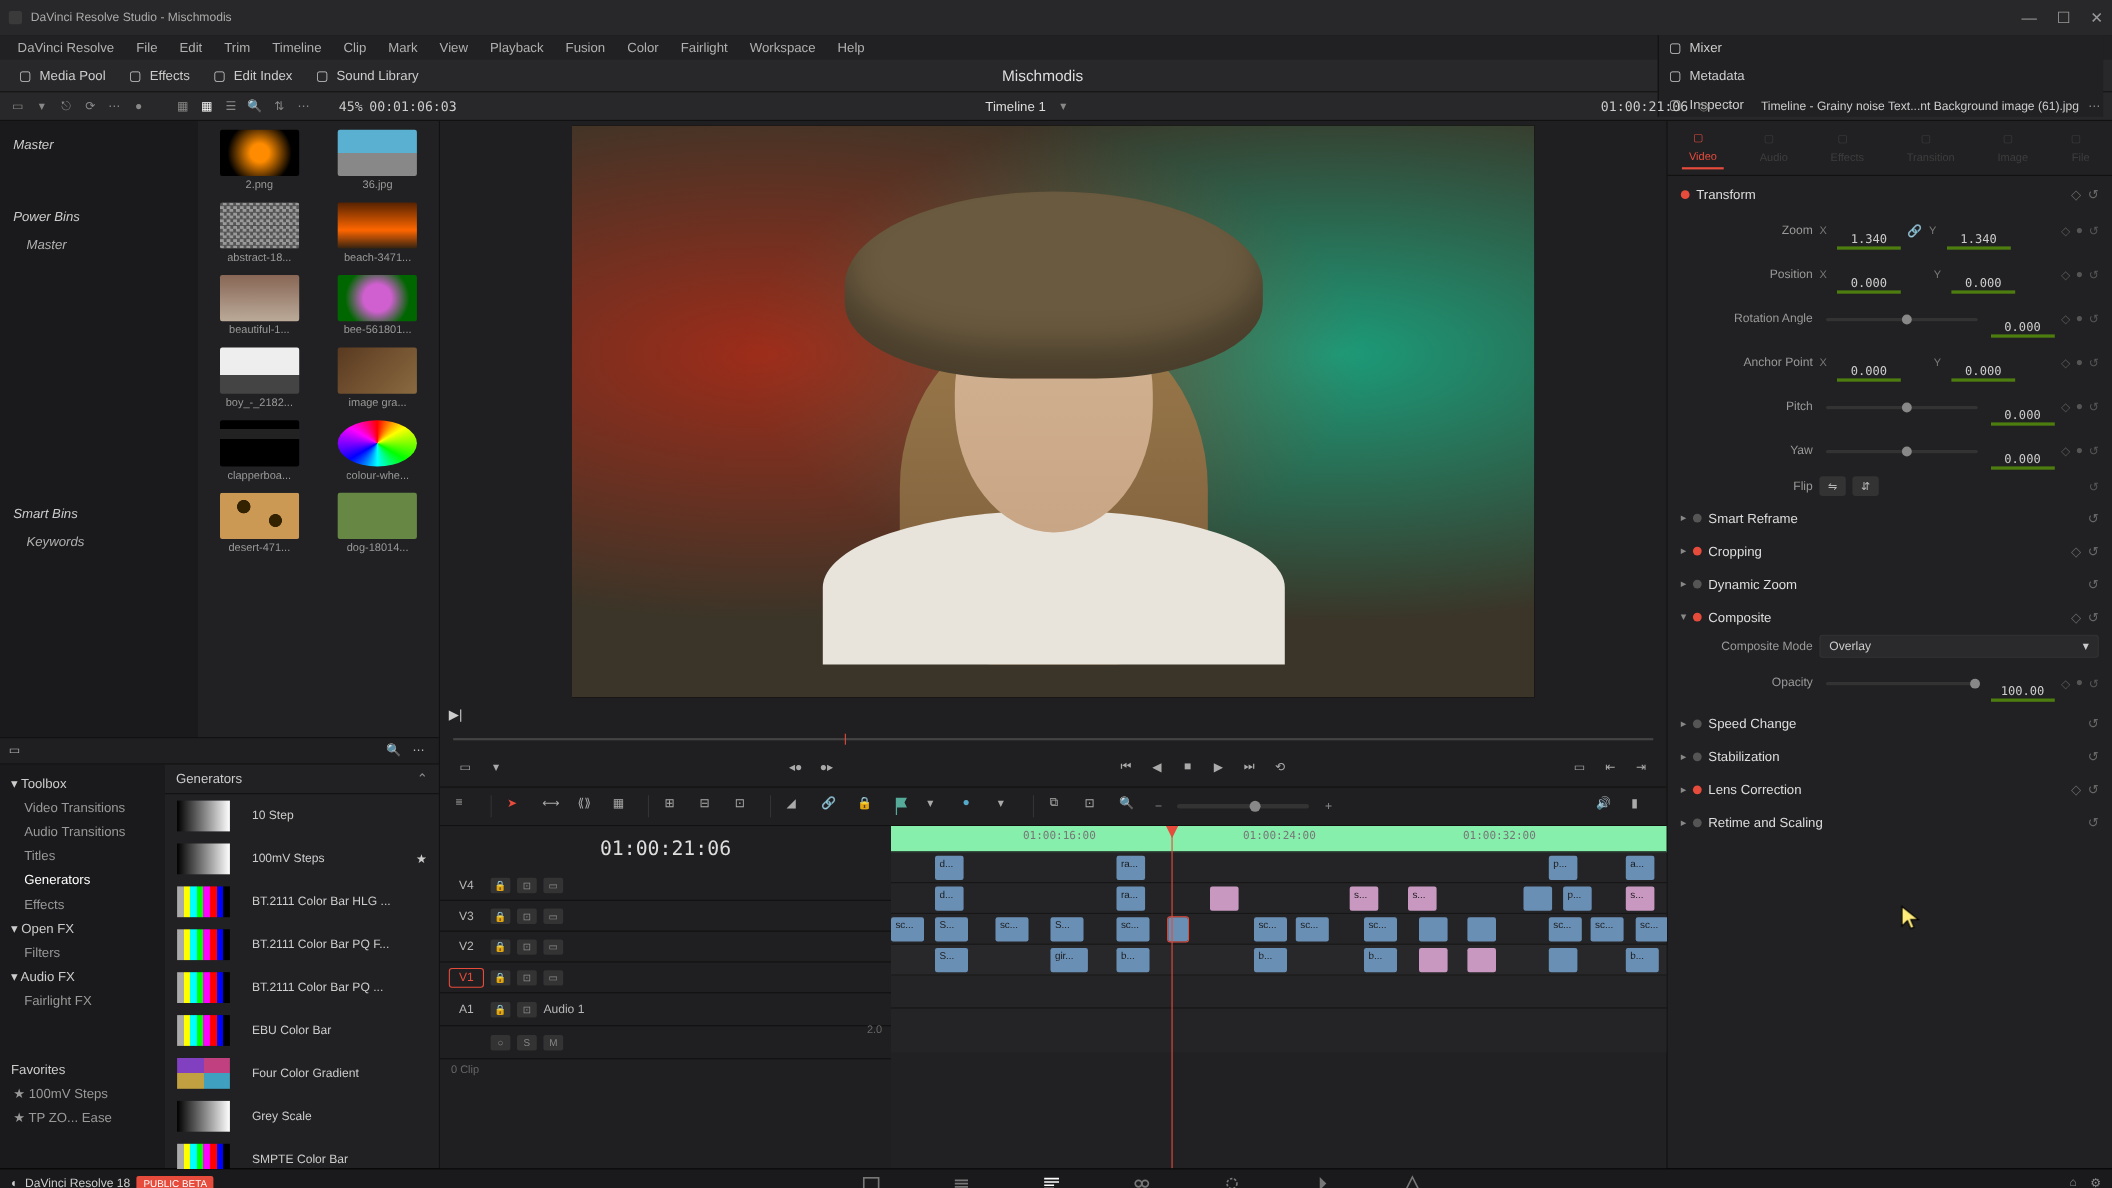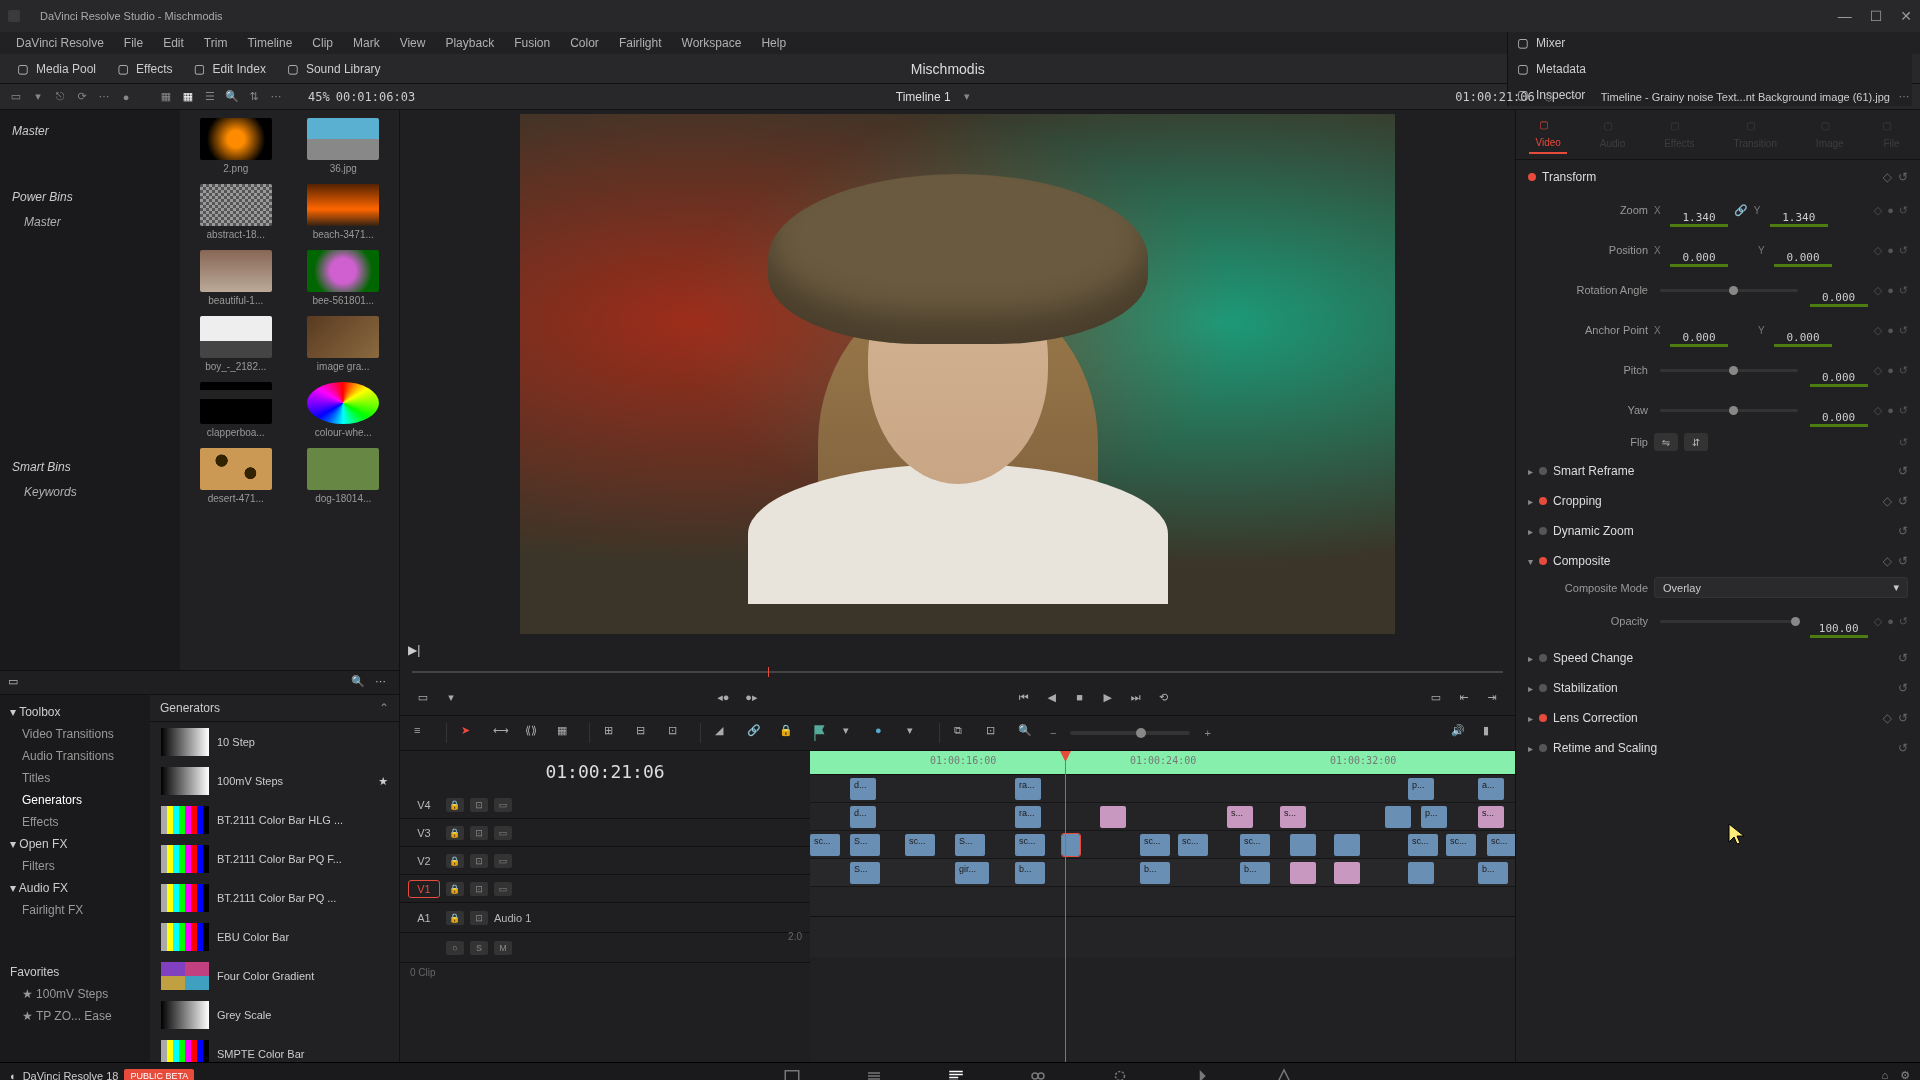--- a/index.html
+++ b/index.html
@@ -1,19 +1,19 @@
 <!DOCTYPE html>
 <html><head>
 <meta charset="utf-8">
 <style>
 * { margin: 0; padding: 0; box-sizing: border-box; font-family: -apple-system, "Segoe UI", Arial, sans-serif; }
 body { background: #1a1a1a; color: #b8b8b8; font-size: 11px; overflow: hidden; width: 1920px; height: 1080px; user-select: none; }
 
 
-.titlebar { height: 24px; background: #28282a; display: flex; align-items: center; padding: 16px 8px; gap: 20px; }
+.titlebar { height: 24px; background: #28282a; display: flex; align-items: center; padding: 16px 8px; gap: 8px; }
 .titlebar .app-icon { width: 12px; height: 12px; background: #3a3a3a; border-radius: 2px; }
 .titlebar .title { font-size: 11px; color: #aaa; }
 .titlebar .win-controls { margin-left: auto; display: flex; gap: 18px; color: #999; font-size: 14px; }
 
 
 .menubar { height: 22px; background: #212123; display: flex; align-items: center; padding: 0 6px; gap: 0; }
 .menubar .mitem { padding: 0 10px; font-size: 12px; color: #b0b0b0; cursor: pointer; }
 
 
 .toptool { height: 30px; background: #28282a; display: flex; align-items: center; padding: 0 8px; gap: 6px; border-bottom: 1px solid #111; }
@@ -54,25 +54,25 @@
 .timg.clapper { background: linear-gradient(#000 20%, #222 20% 40%, #000 40%); }
 .timg.wheel { background: conic-gradient(red, yellow, lime, cyan, blue, magenta, red); border-radius: 50%; }
 .timg.leopard { background: radial-gradient(circle at 30% 30%, #332200 10%, transparent 11%), radial-gradient(circle at 70% 60%, #332200 10%, transparent 11%), #cc9955; }
 .timg.dog { background: #668844; }
 
 .left-bottom { flex: 1; display: flex; border-top: 1px solid #111; overflow: hidden; }
 .fx-tree { width: 150px; background: #1a1a1c; padding: 6px 0; font-size: 12px; overflow-y: auto; }
 .fx-tree .fxh { padding: 4px 10px; font-weight: 500; color: #ccc; }
 .fx-tree .fxi { padding: 4px 10px 4px 22px; color: #999; cursor: pointer; }
 .fx-tree .fxi.sel { color: #fff; }
-.fx-tree .fav { padding: 4px 10px 4px 22px; color: #999; }
+.fx-tree .fav { padding: 4px 10px 4px 12px; color: #999; }
 .gen-list { flex: 1; background: #212123; display: flex; flex-direction: column; }
 .gen-head { display: flex; align-items: center; padding: 6px 10px; font-size: 12px; color: #ccc; border-bottom: 1px solid #111; }
 .gen-items { flex: 1; overflow-y: auto; }
-.gen-item { display: flex; align-items: center; gap: 8px; padding: 4px 6px; cursor: pointer; border: 1px solid transparent; margin: 1px 4px; }
+.gen-item { display: flex; align-items: center; gap: 20px; padding: 4px 6px; cursor: pointer; border: 1px solid transparent; margin: 1px 4px; }
 .gen-swatch { width: 48px; height: 28px; background: #333; }
 .sw-step { background: linear-gradient(90deg, #000, #fff); }
 .sw-bars { background: linear-gradient(90deg, #aaa 0 12.5%, yellow 0 25%, cyan 0 37.5%, lime 0 50%, magenta 0 62.5%, red 0 75%, blue 0 87.5%, #000 0); }
 .sw-4c { background: conic-gradient(#c04080 0 25%, #40a0c0 0 50%, #c0a040 0 75%, #8040c0 0); }
 .sw-grey { background: linear-gradient(90deg, #000, #fff); }
 .gen-label { font-size: 11px; color: #ccc; }
 
 
 .center-panel { flex: 1; background: #1f1f21; display: flex; flex-direction: column; }
 .viewer { flex: 0 0 auto; height: 555px; display: flex; flex-direction: column; align-items: center; justify-content: flex-start; padding: 4px 0 0; position: relative; }

